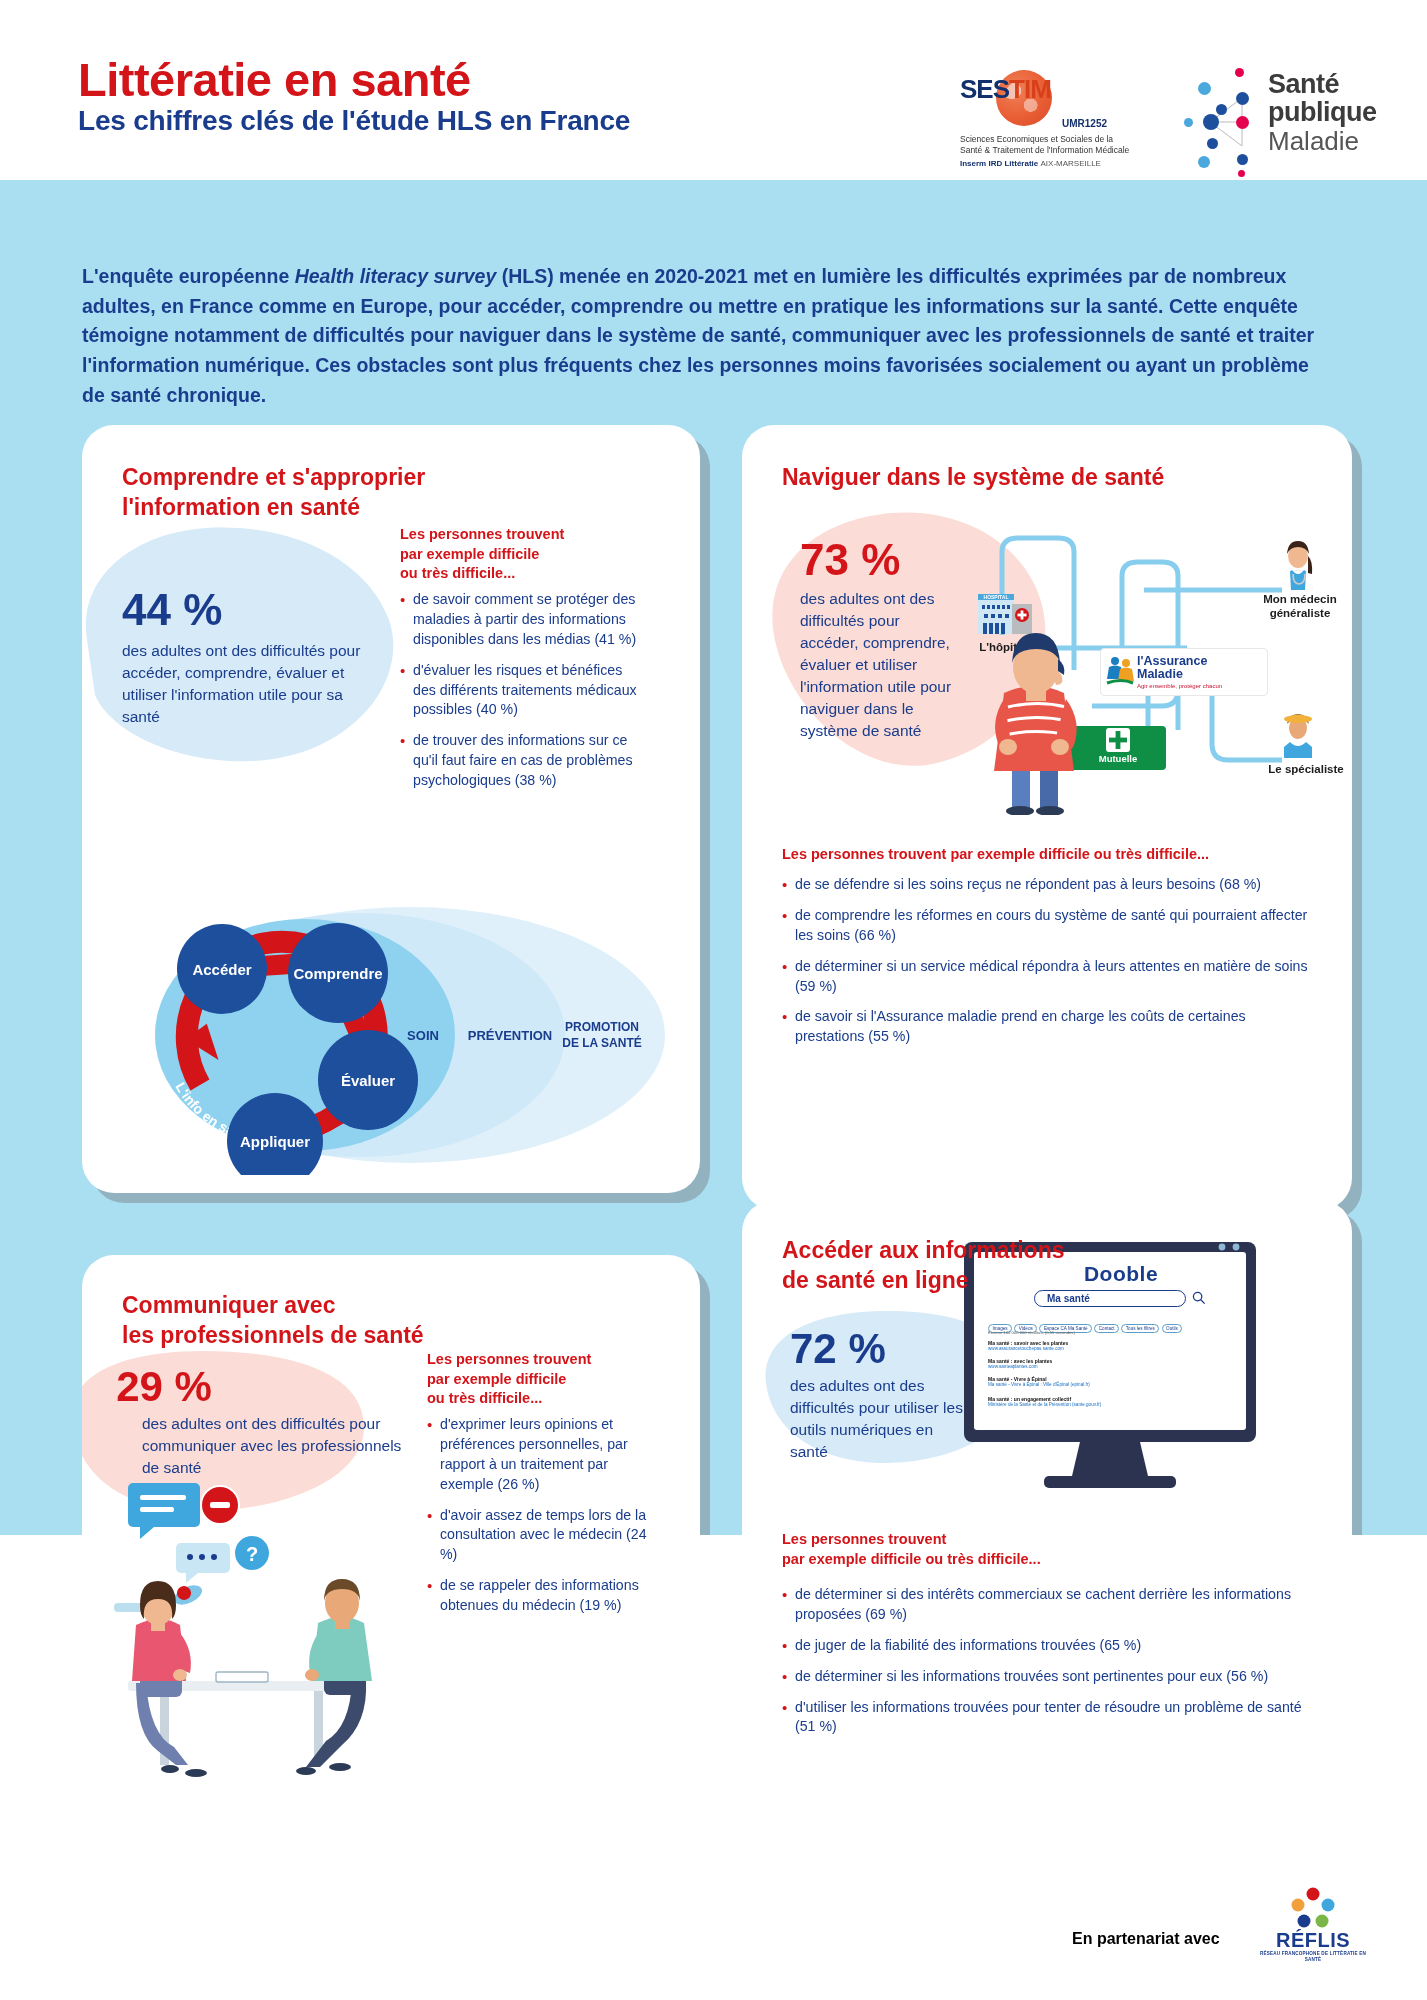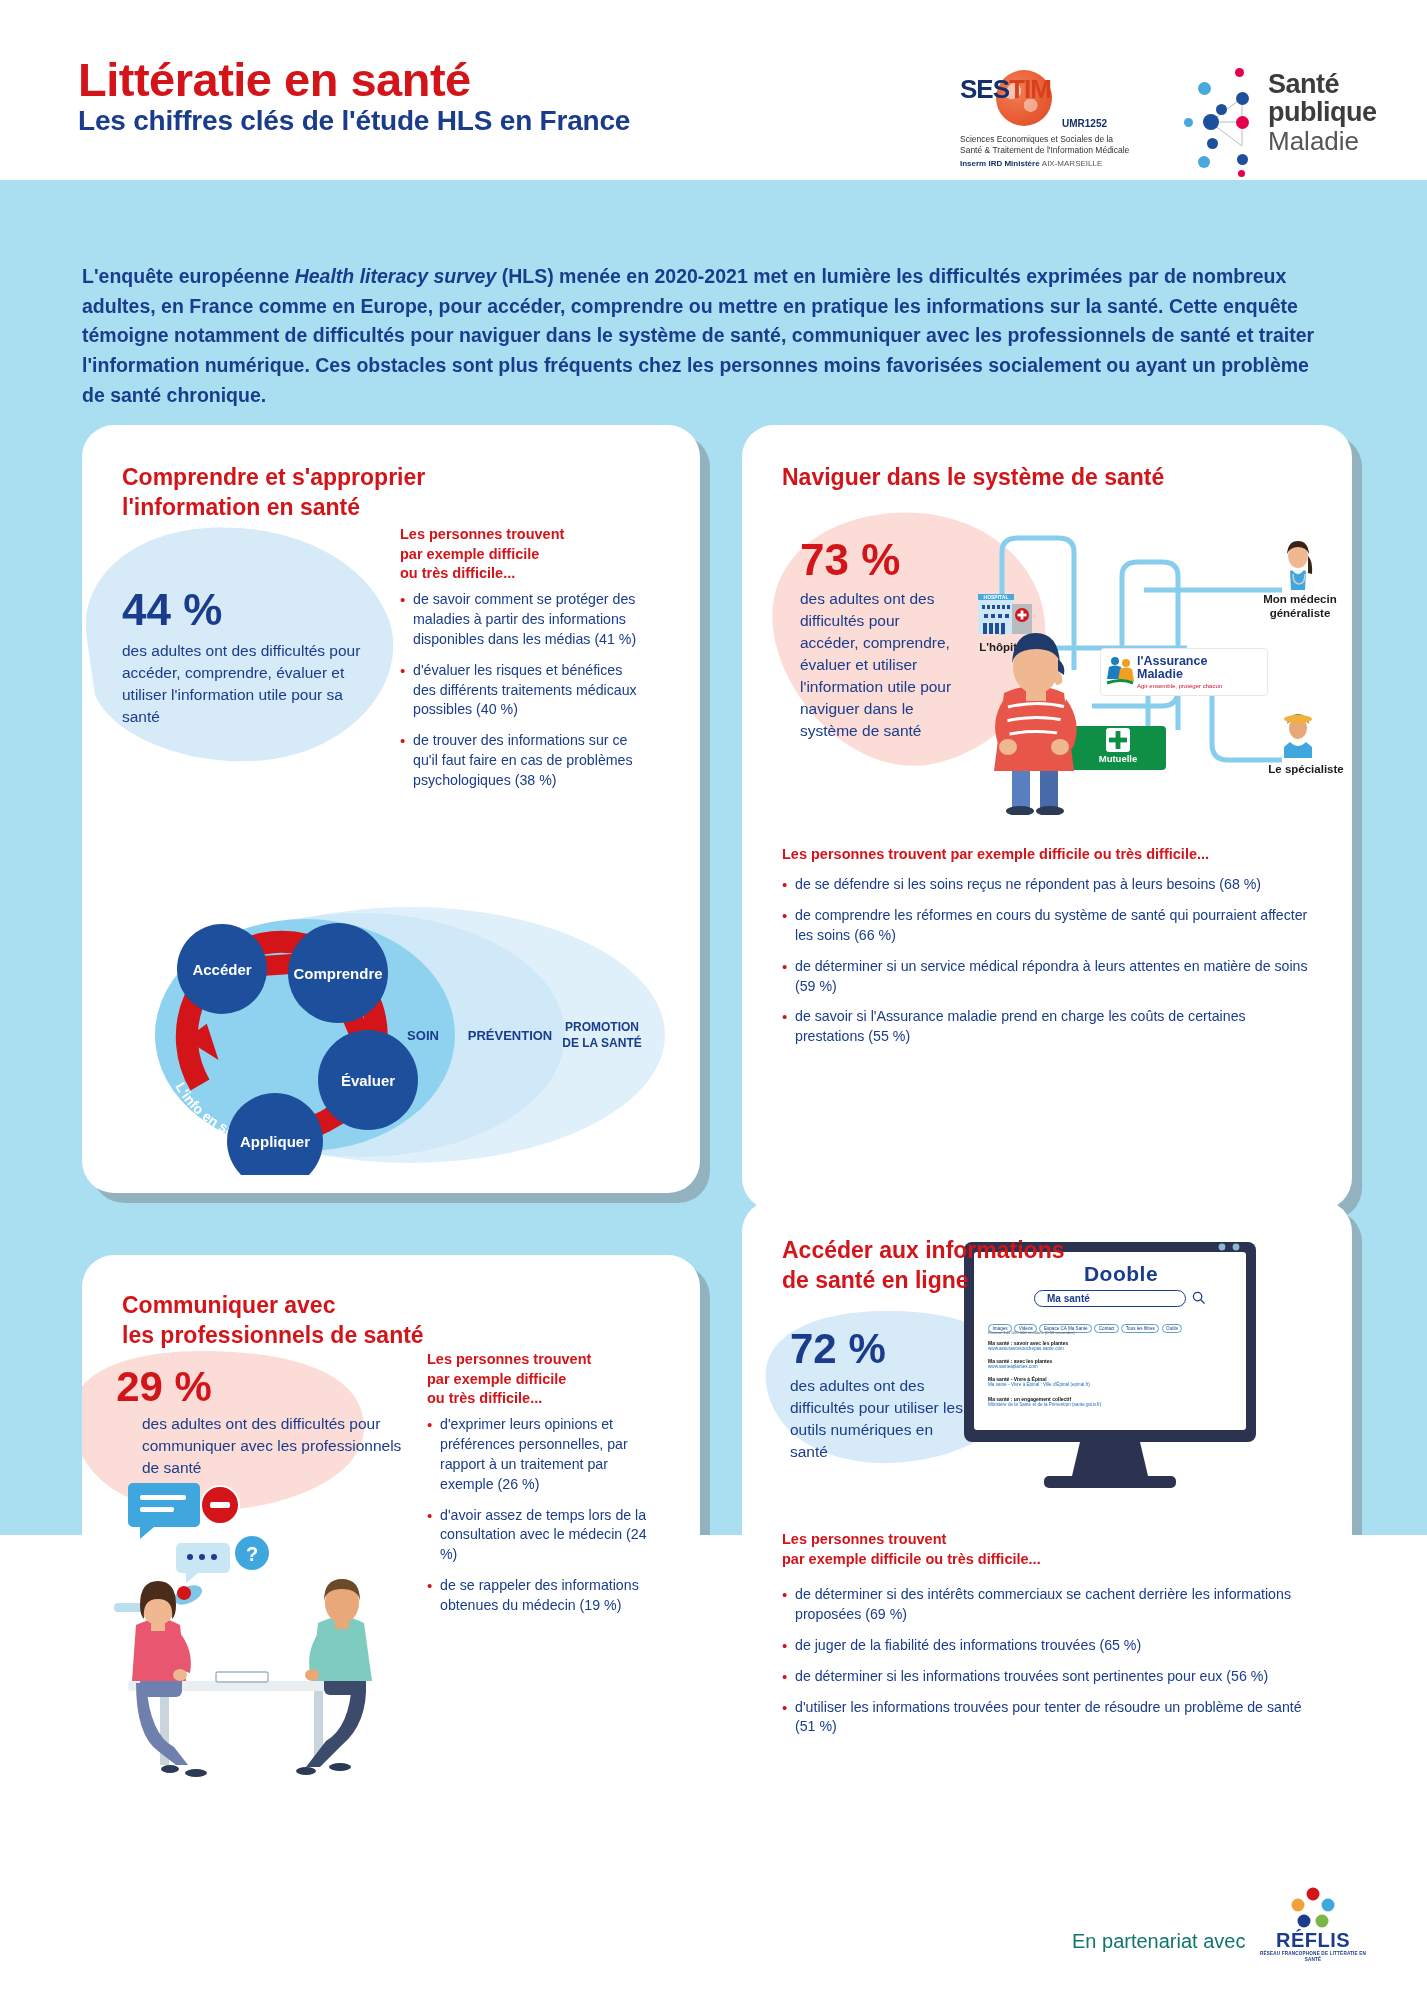--- a/index.html
+++ b/index.html
@@ -165,21 +165,21 @@
   .res { position:absolute; left:12px; width:260px; }
   .res .t { font-size:5px; color:#111; font-weight:bold; }
   .res .u { font-size:4.6px; color:#1a6fc4; }
 
   
   .people3 { position:absolute; left:18px; top:228px; width:320px; height:310px; z-index:3; }
 
   
   .footer { position:absolute; left:0; top:1535px; width:1427px; height:465px; background:#fff; }
   .footer-text {
-    position:absolute; left:1072px; top:1930px; font-size:20px; font-weight:normal; color:#0f766e;
+    position:absolute; left:1072px; top:1930px; font-size:16px; font-weight:bold; color:#000000;
   }
   .reflis { position:absolute; left:1258px; top:1885px; width:110px; height:82px; }
   .reflis-name { position:absolute; left:0; top:44px; width:110px; text-align:center;
                  font-size:20px; font-weight:bold; color:#1a3c8c; letter-spacing:.5px;}
   .reflis-sub  { position:absolute; left:0; top:66px; width:110px; text-align:center;
                  font-size:4.6px; font-weight:bold; color:#1a3c8c; letter-spacing:.2px; line-height:1.3;}
 </style>
 </head>
 <body>
 
@@ -196,21 +196,21 @@
       <div class="sesstim-globe"></div>
       <div class="sesstim-word">
         <span>SES</span><span class="r">TIM</span>
       </div>
       <div class="sesstim-umr">
         <span>UMR</span><span>1252</span>
       </div>
       <div class="sesstim-line1">Sciences Economiques et Sociales de la</div>
       <div class="sesstim-line2">Santé &amp; Traitement de l'Information Médicale</div>
       <div class="sesstim-line3">
-        <span>Inserm  IRD  Ministère</span>
+        <span>Inserm  IRD  Littératie</span>
         <span class="thin">AIX-MARSEILLE</span>
       </div>
     </div>
 
     <div class="logo-spf">
       <svg class="spf-lines" viewBox="0 0 82 115">
         <line x1="30" y1="62" x2="62" y2="38" stroke="#bbb" stroke-width="1"></line>
         <line x1="30" y1="62" x2="62" y2="62" stroke="#bbb" stroke-width="1"></line>
         <line x1="30" y1="62" x2="62" y2="86" stroke="#bbb" stroke-width="1"></line>
         <line x1="62" y1="38" x2="62" y2="86" stroke="#bbb" stroke-width="1"></line>

